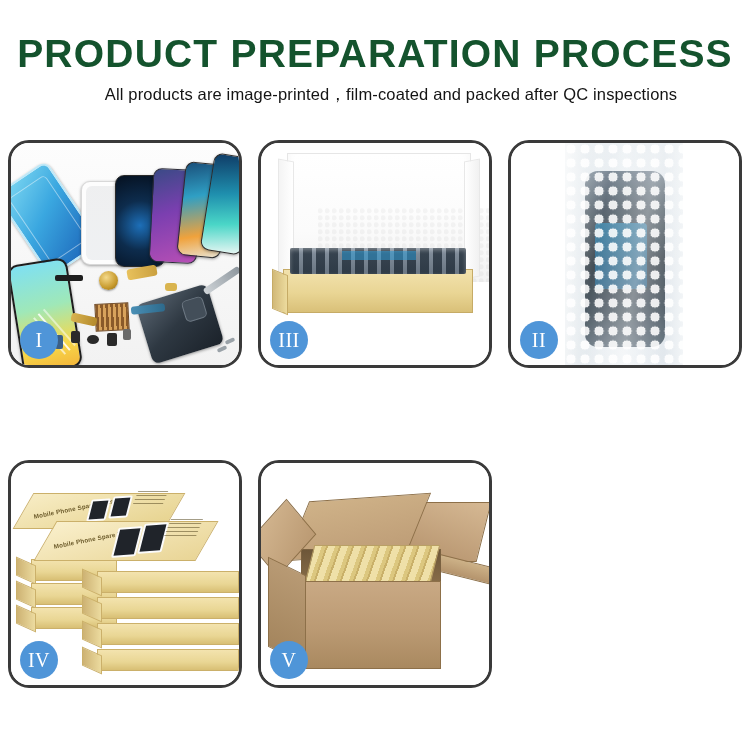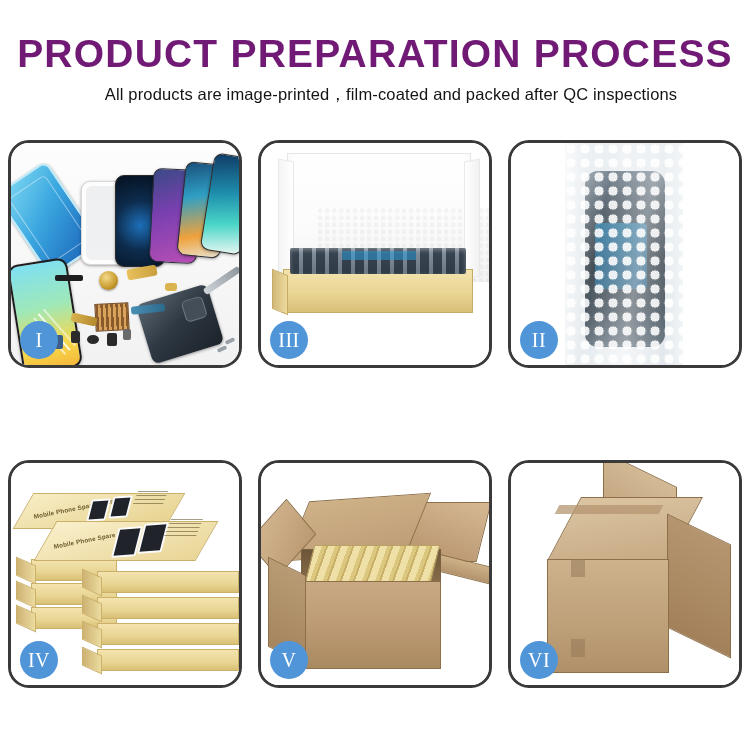--- a/index.html
+++ b/index.html
@@ -18,21 +18,21 @@
   
   .header {
     padding-top: 34px;
     text-align: center;
   }
   .title {
     font-family: "Liberation Sans", sans-serif;
     font-size: 39px;
     font-weight: 700;
     letter-spacing: 1.2px;
-    color: #701a75;
+    color: #14532d;
     line-height: 1.05;
     white-space: nowrap;
   }
   .subtitle {
     margin-top: 9px;
     font-family: "Liberation Sans", sans-serif;
     font-size: 16.5px;
     font-weight: 400;
     color: #141414;
     letter-spacing: 0.15px;
@@ -489,27 +489,14 @@
       <div class="c-fill"></div>
       <div class="c-flapL"></div>
       <div class="c-front">
         <div class="c-side"></div>
       </div>
     </div>
     <div class="badge">V</div>
     <div class="hidden-text">Boxes loaded into brown shipping carton</div>
   </div>
 
-  <div class="panel">
-    <div class="stage" style="background:#ffffff;">
-      <div class="s-top2"></div>
-      <div class="s-top"></div>
-      <div class="s-tape"></div>
-      <div class="s-right"></div>
-      <div class="s-front"></div>
-      <div class="s-tab" style="left:60px;top:96px;"></div>
-      <div class="s-tab" style="left:60px;top:176px;"></div>
-    </div>
-    <div class="badge">VI</div>
-    <div class="hidden-text">Carton taped and ready to ship</div>
-  </div>
 
 </div>
 
 </body></html>

